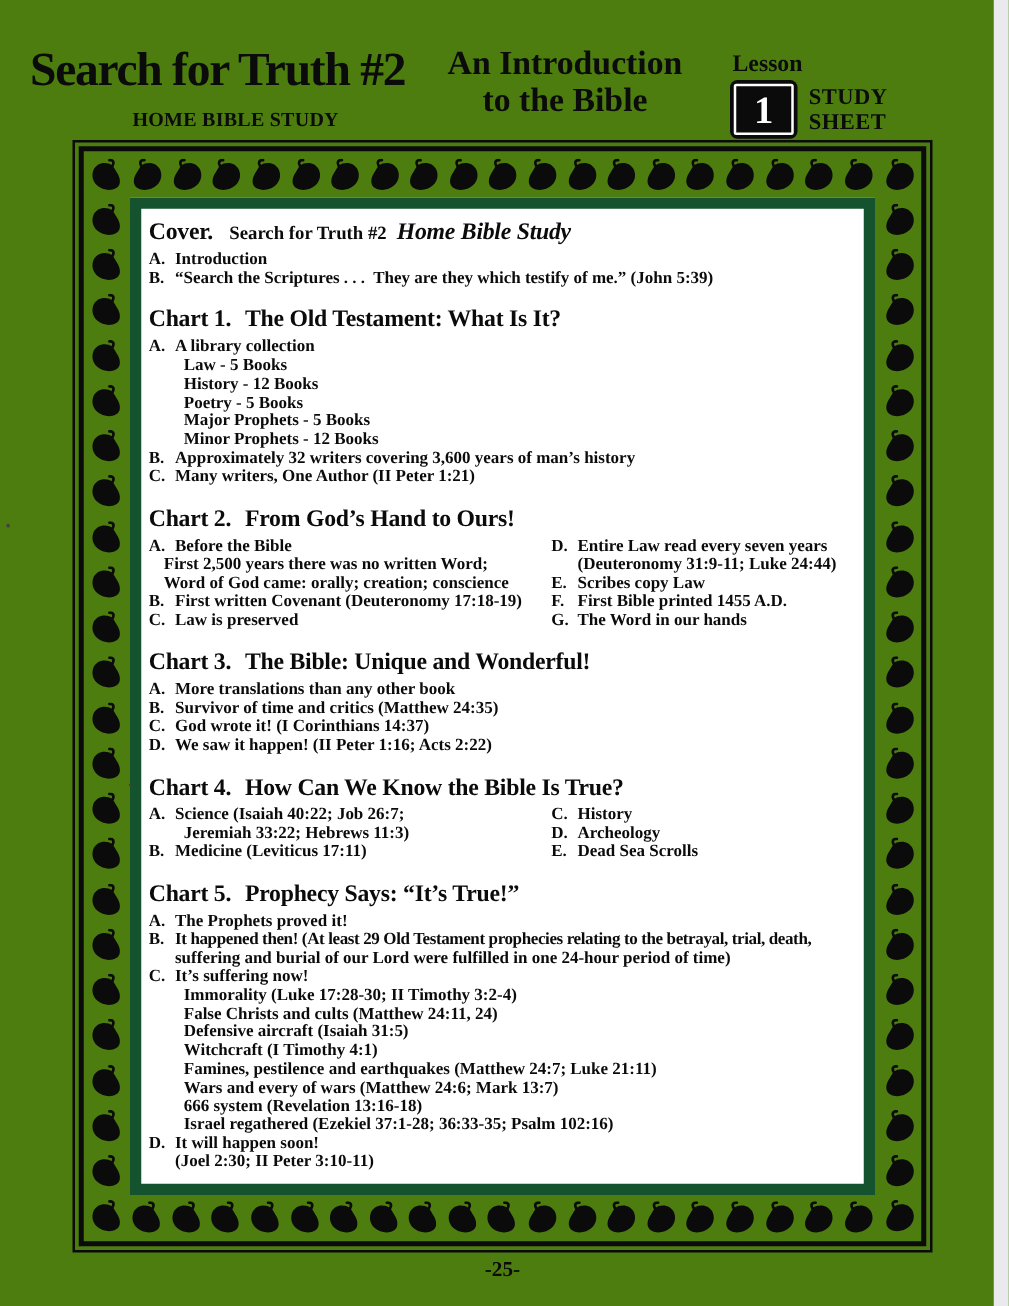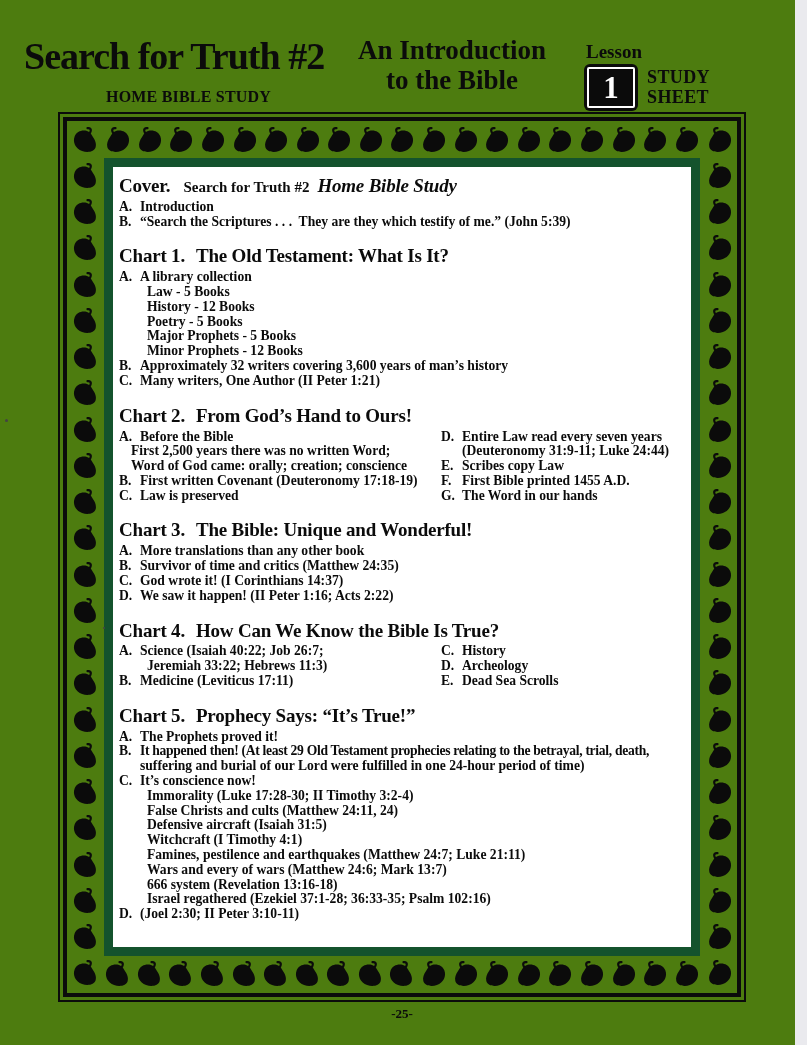--- a/index.html
+++ b/index.html
@@ -49,21 +49,21 @@
   .item-label{width:21px;flex:none;}
   .item-body{flex:1;min-width:0;}
   .line{white-space:pre-wrap;}
   .ind-sub{padding-left:7px;}
   .ind-flush{padding-left:0;}
   .ind-tight{margin-left:-9px;}
   .fit{letter-spacing:-.3px;}
 
   
   .footer{position:absolute;left:58px;top:1006px;width:688px;text-align:center;
-          font-size:13px;font-weight:bold;}
+          font-size:17px;font-weight:bold;}
   .speck{position:absolute;background:#444;border-radius:50%;}
   .speck-1{left:5px;top:419px;width:3px;height:3px;}
   .speck-2{left:103px;top:627px;width:2px;height:2px;}
 </style>
 </head>
 <body>
 
 <div class="page">
   <div class="edge-right"></div>
 
@@ -616,34 +616,35 @@
             <div class="item">
               <span class="item-label">B.</span>
               <div class="item-body">
                 <div class="line fit">It happened then! (At least 29 Old Testament prophecies relating to the betrayal, trial, death,</div>
                 <div class="line ind-flush">suffering and burial of our Lord were fulfilled in one 24-hour period of time)</div>
               </div>
             </div>
             <div class="item">
               <span class="item-label">C.</span>
               <div class="item-body">
-                <div class="line">It’s conscience now!</div>
+                <div class="line">It’s suffering now!</div>
                 <div class="line ind-sub">Immorality (Luke 17:28-30; II Timothy 3:2-4)</div>
                 <div class="line ind-sub">False Christs and cults (Matthew 24:11, 24)</div>
                 <div class="line ind-sub">Defensive aircraft (Isaiah 31:5)</div>
                 <div class="line ind-sub">Witchcraft (I Timothy 4:1)</div>
                 <div class="line ind-sub">Famines, pestilence and earthquakes (Matthew 24:7; Luke 21:11)</div>
                 <div class="line ind-sub">Wars and every of wars (Matthew 24:6; Mark 13:7)</div>
                 <div class="line ind-sub">666 system (Revelation 13:16-18)</div>
                 <div class="line ind-sub">Israel regathered (Ezekiel 37:1-28; 36:33-35; Psalm 102:16)</div>
               </div>
             </div>
             <div class="item">
               <span class="item-label">D.</span>
               <div class="item-body">
+                <div class="line">It will happen soon!</div>
                 <div class="line ind-flush">(Joel 2:30; II Peter 3:10-11)</div>
               </div>
             </div>
           </div>
         </div>
     </div>
   </div>
 
   <div class="footer">-25-</div>
   <div class="speck speck-1"></div>

